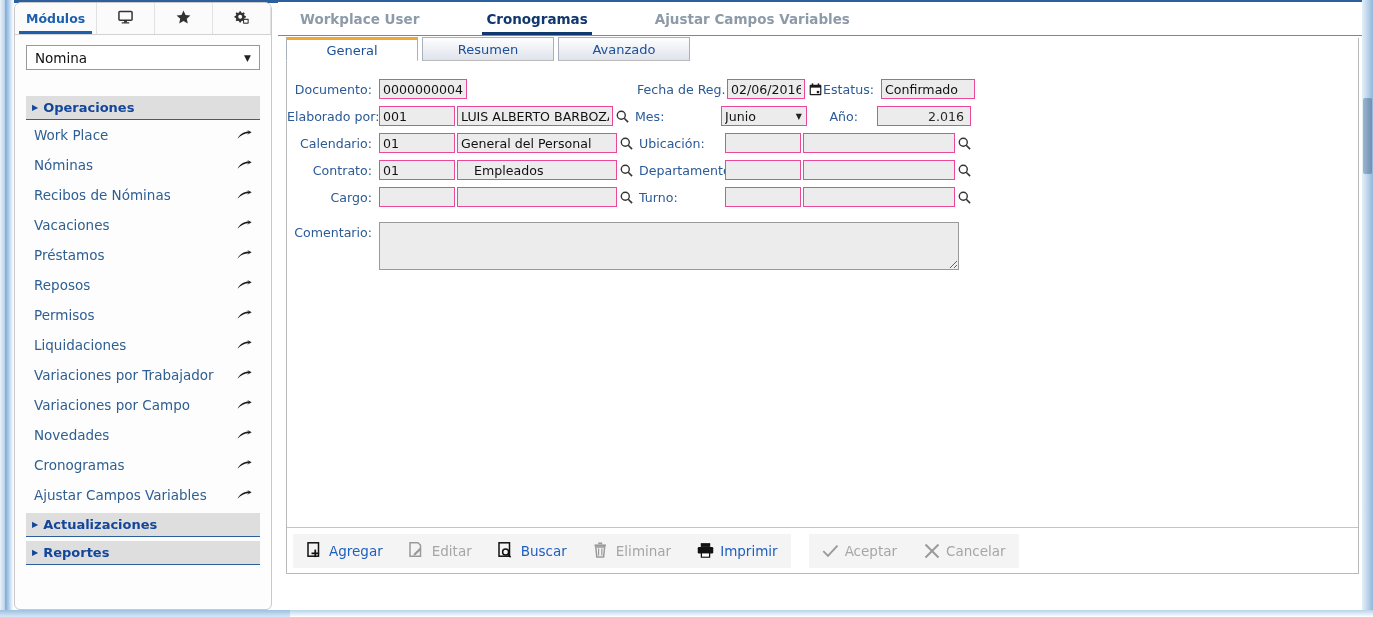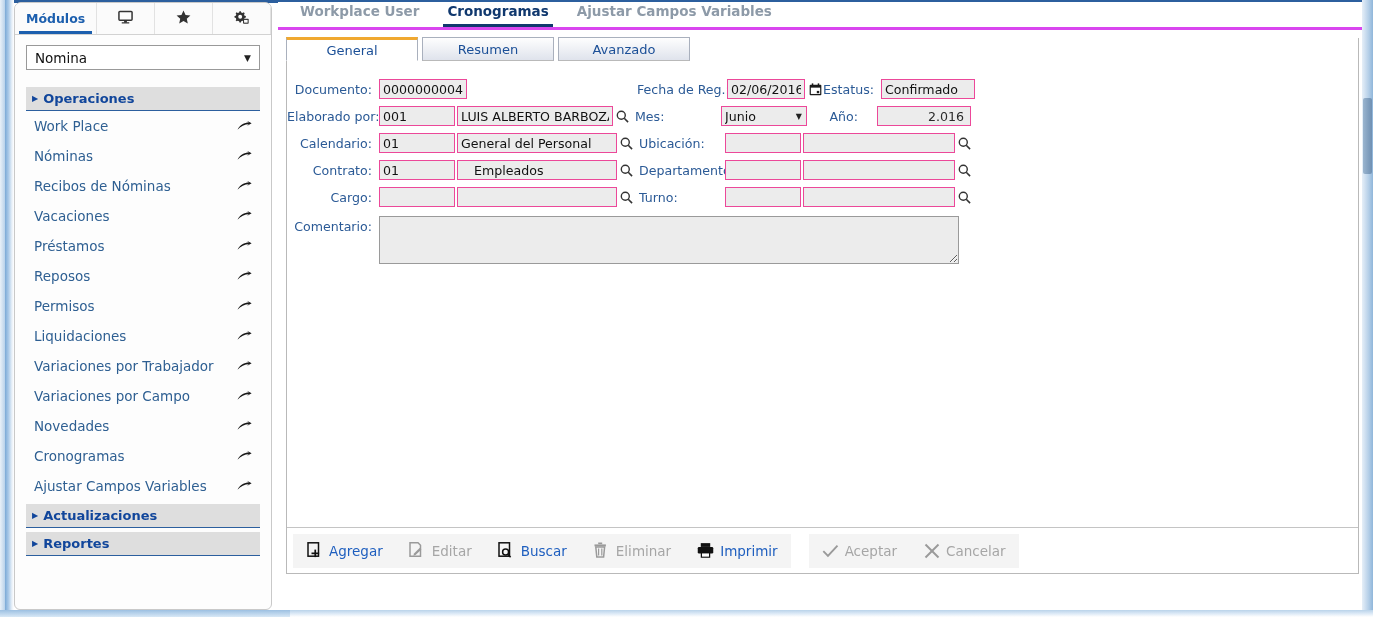--- a/index.html
+++ b/index.html
@@ -74,21 +74,21 @@
   .sb-body { padding: 10px 11px 0 11px; }
 
   .sb-select {
     position: relative;
     height: 25px;
     border: 1px solid #999;
     background: #ffffff;
     display: flex; align-items: center;
     padding: 0 8px;
     font-size: 13.5px; color: #111;
-    margin-bottom: 17px;
+    margin-bottom: 26px;
     cursor: pointer;
   }
   .sb-select .caret {
     position: absolute; right: 8px; top: 50%; transform: translateY(-50%);
     font-size: 9px; color: #222;
   }
 
   .sec-header {
     background: #dedede;
     border-bottom: 1px solid #2c5f9e;
@@ -115,25 +115,26 @@
   }
 
   
   #main {
     position: absolute;
     left: 278px; top: 2px;
     width: 1084px; height: 608px;
     background: #ffffff;
   }
   .mtabs {
-    height: 28px;
-    border-bottom: 3px solid #d946ef;
+    height: 34px;
+    border-bottom: 1px solid #d946ef;
     display: flex; align-items: flex-end;
     padding-left: 8px;
     background: #fff;
+    gap: 39px;
   }
   .mtab {
     position: relative;
     padding: 0 14px 8px 14px;
     font-size: 13.5px; font-weight: bold; color: #8d9aa8;
     cursor: pointer;
   }
   .mtab.active { color: #10386e; }
   .mtab.active::after {
     content:""; position:absolute; left:10px; right:10px; bottom:0;
@@ -562,21 +563,21 @@
           <input class="fi" style="width: 76px;" value="">
           <input class="fi" style="width: 152px; margin-left: 2px;" value="">
           <span class="mag">
             <svg width="13" height="13" viewBox="0 0 14 14">
                 <circle cx="5.7" cy="5.7" r="4.3" fill="none" stroke="#333" stroke-width="1.5"></circle>
                 <line x1="8.9" y1="8.9" x2="13" y2="13" stroke="#333" stroke-width="1.7"></line>
               </svg>
           </span>
         </div>
 
-        <div class="frow" style="height:auto; align-items:flex-start; margin-top:6px;">
+        <div class="frow" style="height:auto; align-items:flex-start; margin-top:12px;">
           <div class="flabel" style="width:92px; padding-top:3px;">Comentario:</div>
           <textarea class="fta" value="" style=""></textarea>
         </div>
 
       </div>
 
       <div class="toolbar">
 
         <div class="tbtn">
           <span class="ti">

